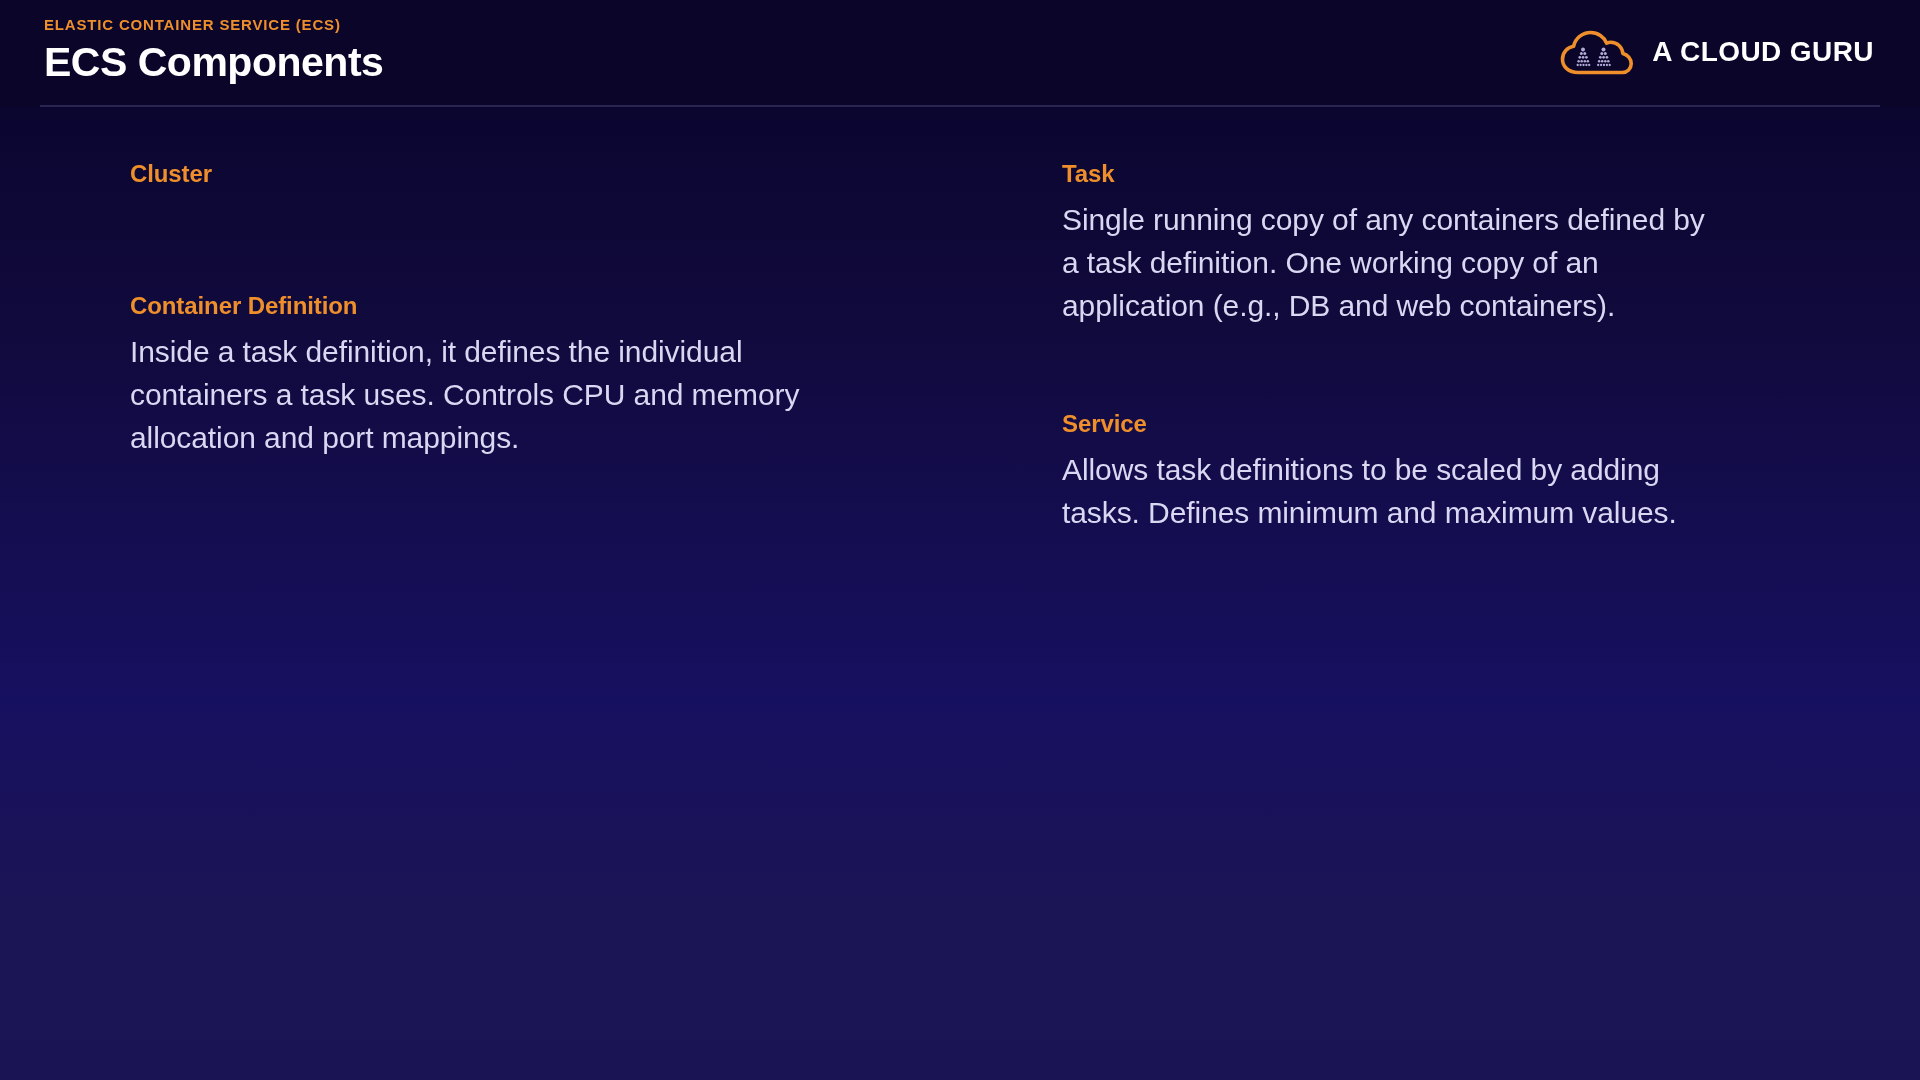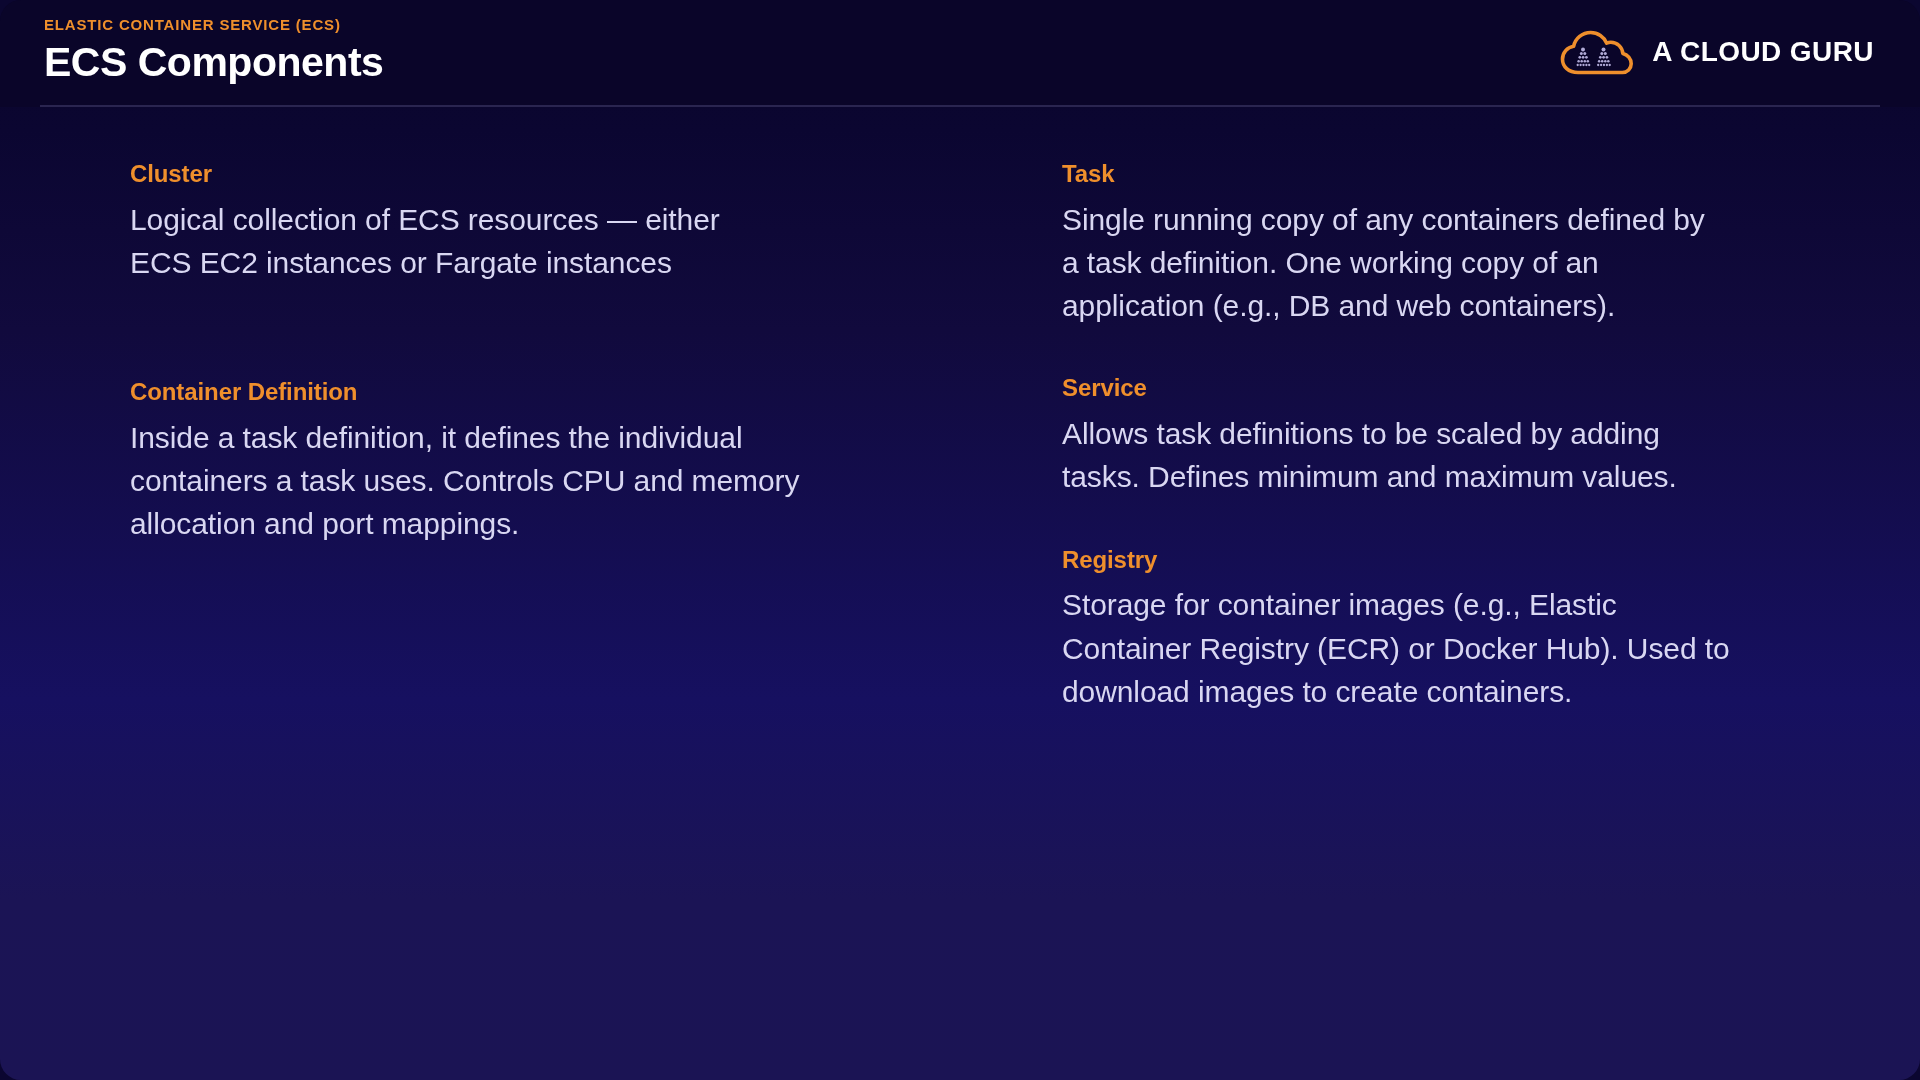--- a/index.html
+++ b/index.html
@@ -24,21 +24,20 @@
     height: 1080px;
     background: linear-gradient(
         to bottom,
         #0a0529 0px,
         #0b0631 130px,
         #110a3d 330px,
         #161060 700px,
         #1b1455 900px,
         #1b1454 1080px);
     overflow: hidden;
-    border-radius: 21px;
   }
 
   
   .header {
     position: absolute;
     top: 0; left: 0;
     width: 1920px;
     height: 107px;
     background: #0a0529;
   }
@@ -111,21 +110,21 @@
     width: 1920px;
     display: flex;
   }
 
   .column {
     display: flex;
     flex-direction: column;
   }
 
   .column-left  { margin-left: 130px;  width: 830px; }
-  .column-right { margin-left: 102px;  width: 830px; }
+  .column-right { margin-left: 102px;  width: 830px; gap: 36px; }
 
   .term-block { margin-bottom: 47px; }
   .term-block:last-child { margin-bottom: 0; }
 
   .term-title {
     font-size: 24px;
     font-weight: bold;
     color: #ef8f2c;
     line-height: 1.2;
     margin-bottom: 9px;
@@ -215,21 +214,20 @@
   </div>
 
   <div class="header-divider"></div>
 
   <div class="content">
 
     <div class="column column-left">
 
       <div class="term-block">
         <div class="term-title">Cluster</div>
-        <div class="term-desc w-cluster">Logical collection of ECS resources — either ECS EC2 instances or Fargate instances</div>
       </div>
 
       <div class="term-block">
       </div>
 
       <div class="term-block">
         <div class="term-title">Container Definition</div>
         <div class="term-desc w-containerd">Inside a task definition, it defines the individual containers a task uses. Controls CPU and memory allocation and port mappings.</div>
       </div>
 
@@ -240,22 +238,18 @@
       <div class="term-block">
         <div class="term-title">Task</div>
         <div class="term-desc w-task">Single running copy of any containers defined by a task definition. One working copy of an application (e.g., DB and web containers).</div>
       </div>
 
       <div class="term-block">
         <div class="term-title">Service</div>
         <div class="term-desc w-service">Allows task definitions to be scaled by adding tasks. Defines minimum and maximum values.</div>
       </div>
 
-      <div class="term-block">
-        <div class="term-title">Registry</div>
-        <div class="term-desc w-registry">Storage for container images (e.g., Elastic Container Registry (ECR) or Docker Hub). Used to download images to create containers.</div>
-      </div>
 
     </div>
 
   </div>
 
 </div>
 
 </body></html>

